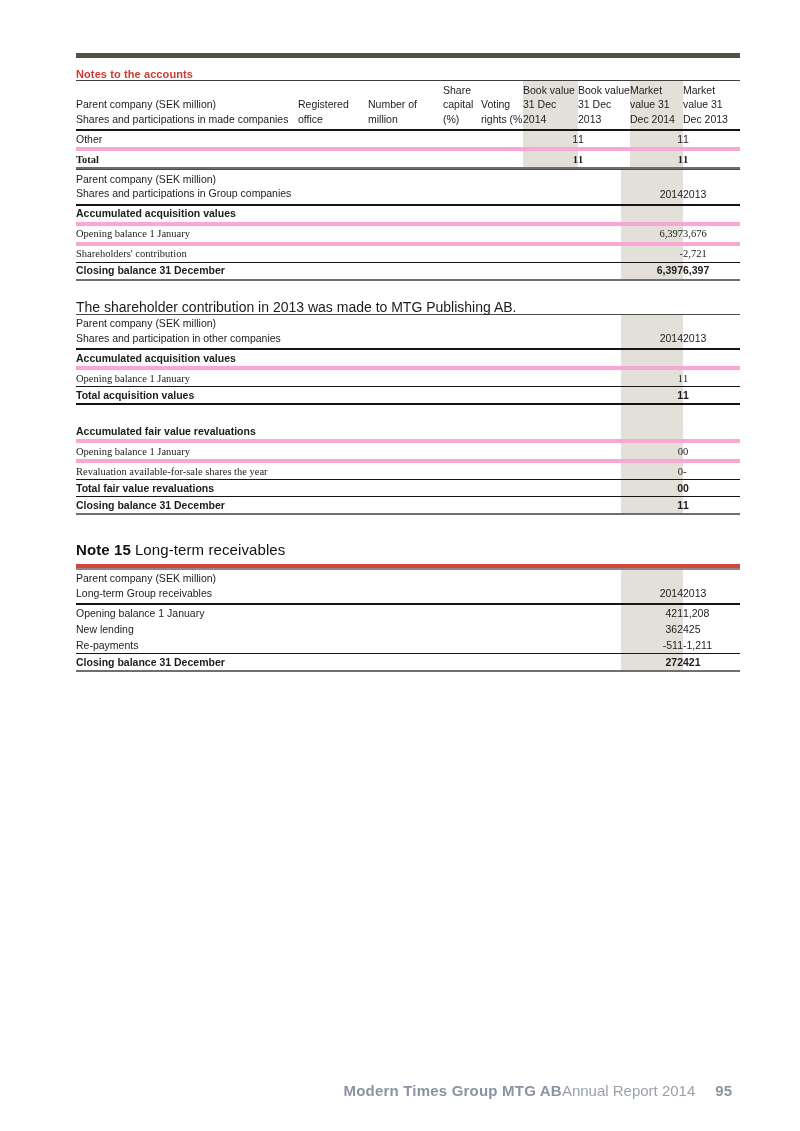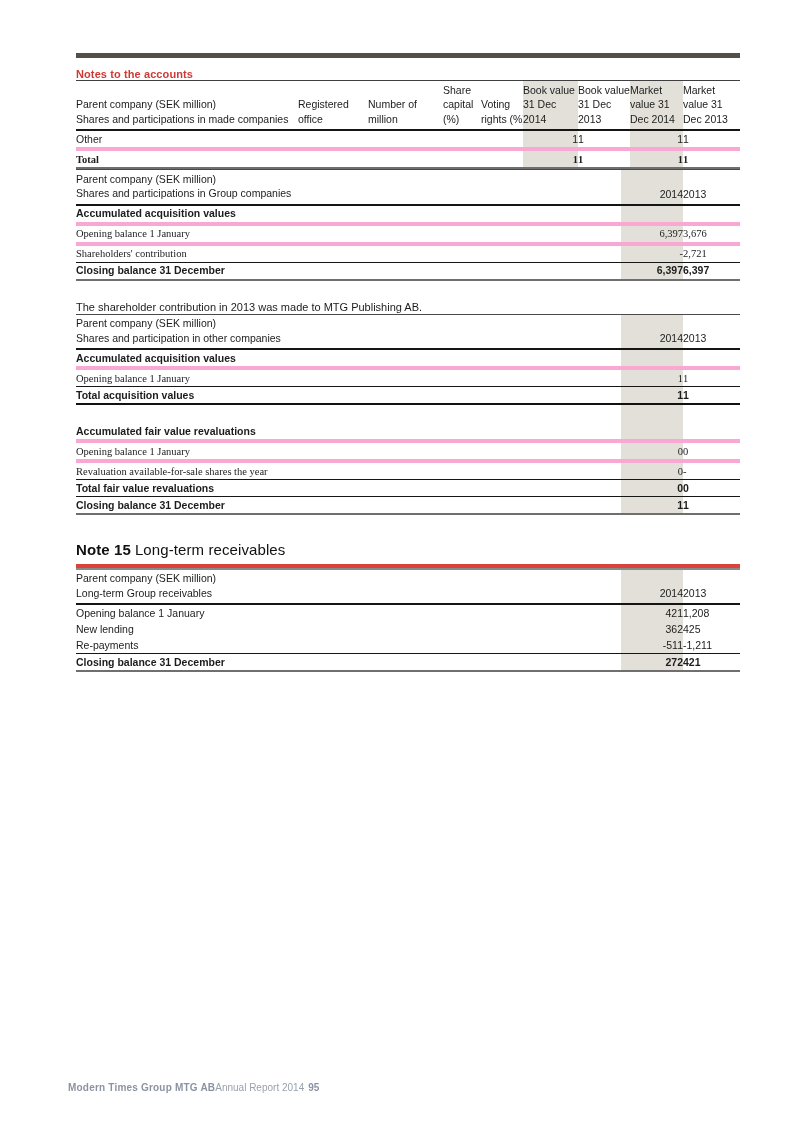--- a/index.html
+++ b/index.html
@@ -27,32 +27,32 @@
   tr.line-thin td{border-top:4px solid #f9a8d4;font-family:Liberation Serif, serif;}
   tr.line-strong td{border-top:1.8px solid #161616;}
   tr.line-heavy td{border-top:2.4px solid #111111;}
   tr.spacer td{height:15px;}
 
   .t1{margin-top:133px;border-top:1.8px solid #3f3f3f;}
   .t2{margin-top:15px;border-top:1.4px solid #4a4a4a;}
   .t3{margin-top:11px;border-top:1.4px solid #4a4a4a;}
   .t4{margin-top:17px;border-top:2px solid #8a8a8a;}
 
-  .para{margin-top:19px;font-size:11px;line-height:14px;}
+  .para{margin-top:19px;font-size:14px;line-height:14px;}
 
   .note-h{margin-top:26px;font-size:15px;letter-spacing:.1px;color:#111;}
   .note-h .nlabel{font-weight:bold;}
   .note-h .ntitle{margin-left:4px;}
   .rule{margin-top:6px;height:3.5px;background:var(--rulered,#d8443c);}
 
   .footer{position:absolute;left:68px;width:664px;top:1082px;display:flex;
-          justify-content:flex-start;align-items:baseline;font-size:10px;}
+          justify-content:flex-end;align-items:baseline;font-size:15px;}
   .footer .company{font-weight:bold;color:var(--footer,#8b93a2);letter-spacing:.2px;}
   .footer .right{color:#9aa1ac;}
-  .footer .pageno{font-weight:bold;color:var(--footer,#8b93a2);margin-left:4px;}
+  .footer .pageno{font-weight:bold;color:var(--footer,#8b93a2);margin-left:20px;}
 </style>
 </head>
 <body style="--topbar: #544f49; --red: #ce3a33; --rulered: #d8443c; --shade: #e2e0d8; --footer: #8b93a2;">
 
 <div class="content">
 
   <div class="topbar"></div>
   <div class="section-title">Notes to the accounts</div>
 
   <table class="t t1">

